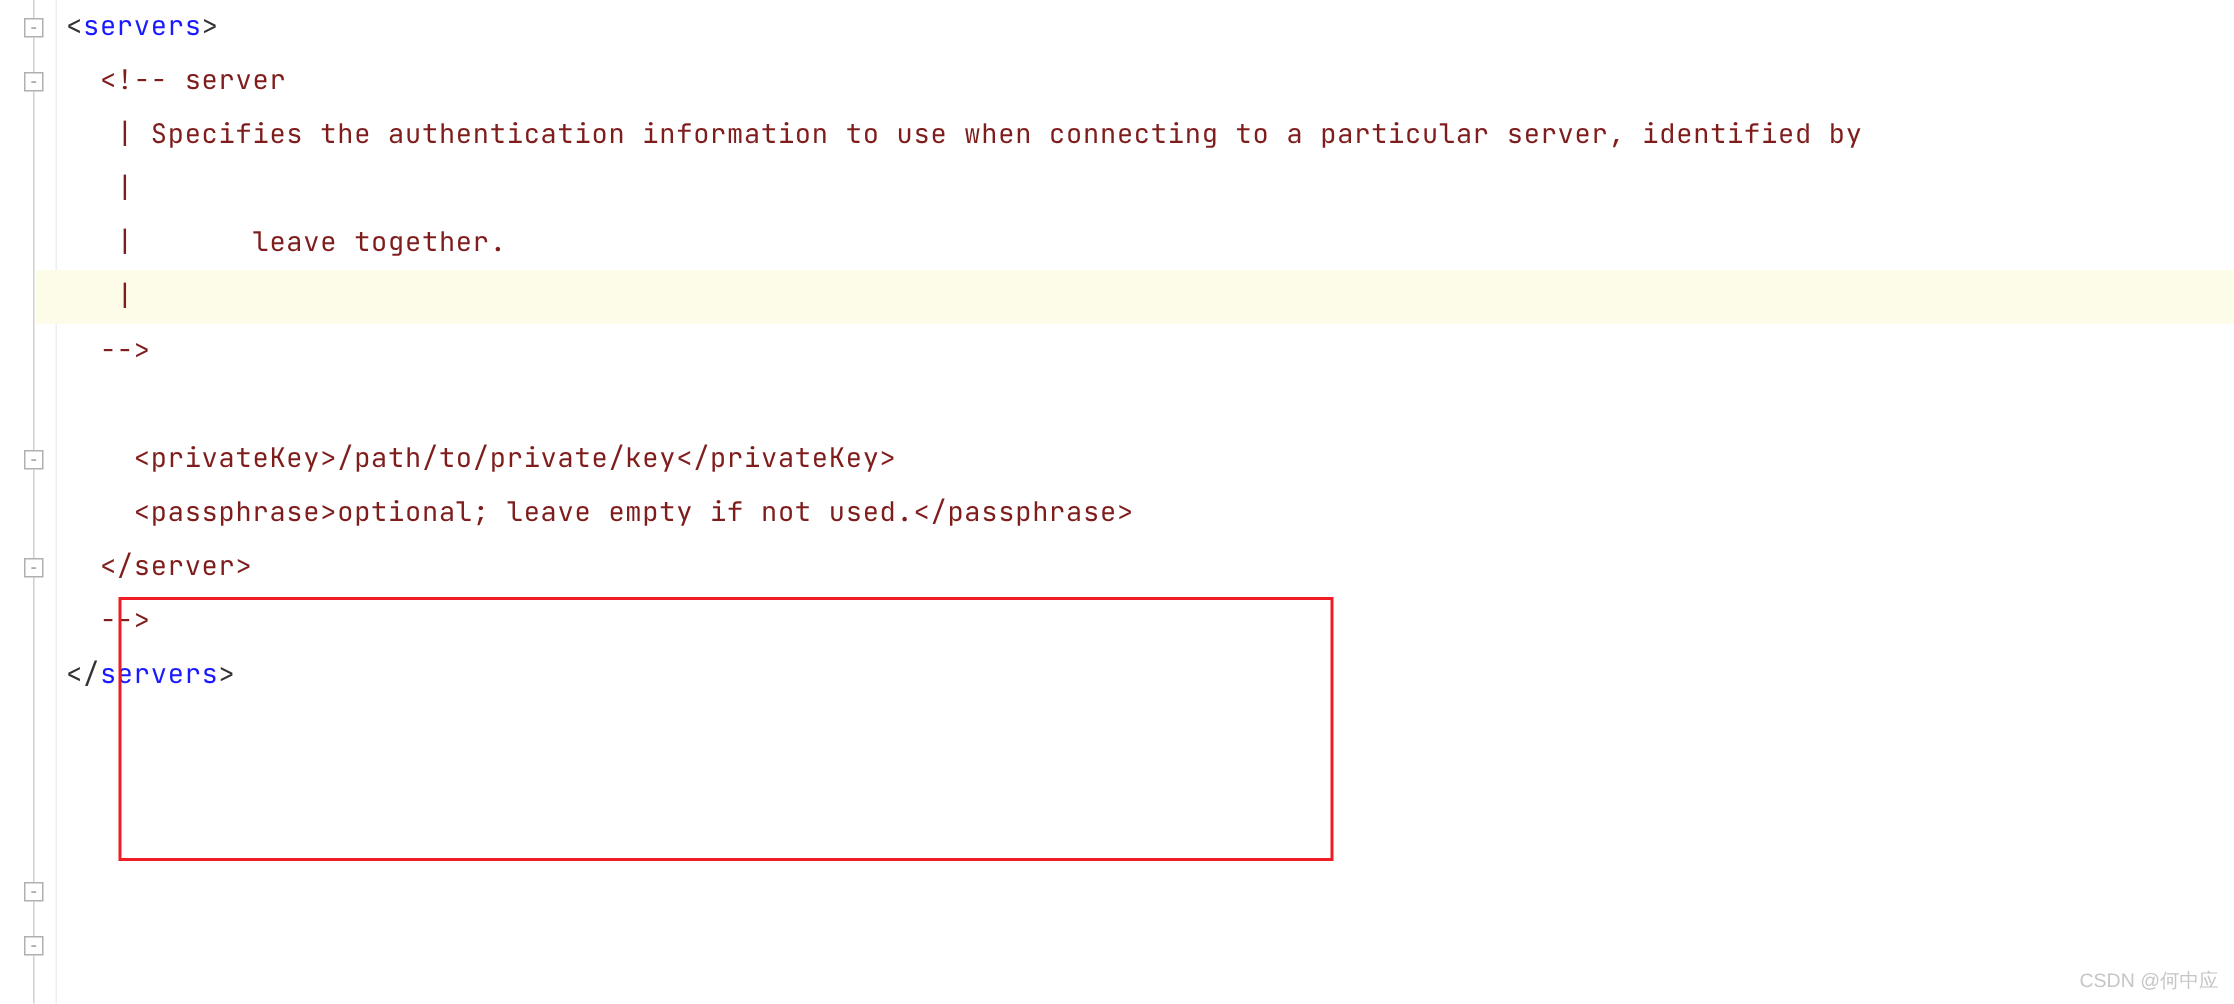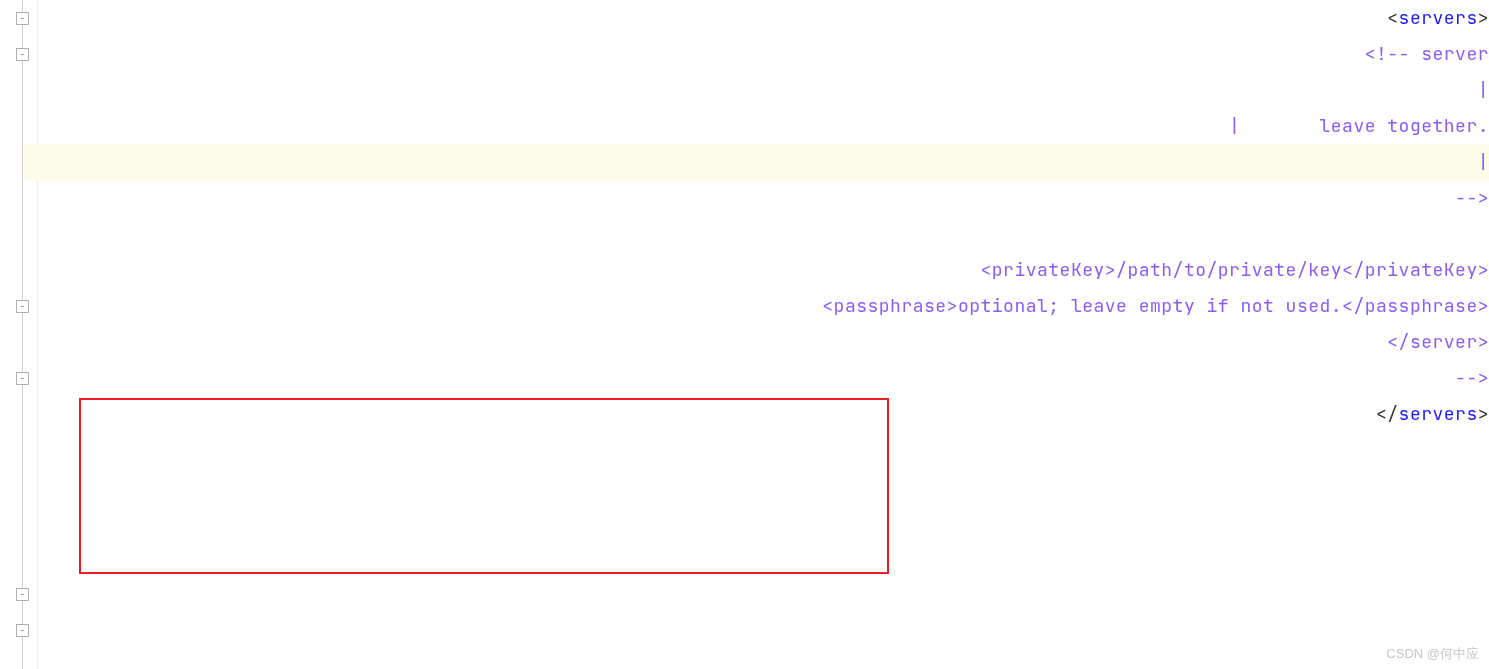--- a/index.html
+++ b/index.html
@@ -43,35 +43,34 @@
     font-size: 10px;
     color: #888;
     line-height: 1;
   }
   .fold-marker::before { content: "−"; }
   .code-area {
     position: absolute;
     left: 24px;
     top: 0;
     right: 0;
-    text-align: right;
   }
   .line {
     height: 36px;
     line-height: 36px;
     white-space: pre;
     padding-left: 20px;
     letter-spacing: 0.5px;
   }
   .highlight-line {
     background: #fdfce8;
   }
   .tag-bracket { color: #333; }
   .tag-name { color: #1a1aff; }
-  .comment { color: #8b5cf6; }
+  .comment { color: #7f1d1d; }
   .red-box {
     position: absolute;
     border: 2px solid #ee1c25;
     pointer-events: none;
   }
   .watermark {
     position: absolute;
     right: 10px;
     bottom: 6px;
     font-size: 13px;
@@ -91,20 +90,21 @@
       <div class="fold-marker" style="top: 300px;"></div>
       <div class="fold-marker" style="top: 372px;"></div>
       <div class="fold-marker" style="top: 588px;"></div>
       <div class="fold-marker" style="top: 624px;"></div>
     </div>
 </div>
 
 <div class="code-area" id="code-area">
     <div class="line"><span class="tag-bracket">&lt;</span><span class="tag-name">servers</span><span class="tag-bracket">&gt;</span></div>
     <div class="line">  <span class="comment">&lt;!-- server</span></div>
+    <div class="line">  <span class="comment"> | Specifies the authentication information to use when connecting to a particular server, identified by</span></div>
     <div class="line">  <span class="comment"> |</span></div>
     <div class="line">  <span class="comment"> |       leave together.</span></div>
     <div class="line highlight-line">  <span class="comment"> |</span></div>
     <div class="line">  <span class="comment">--&gt;</span></div>
     <div class="line">  </div>
     <div class="line">  <span class="comment">  &lt;privateKey&gt;/path/to/private/key&lt;/privateKey&gt;</span></div>
     <div class="line">  <span class="comment">  &lt;passphrase&gt;optional; leave empty if not used.&lt;/passphrase&gt;</span></div>
     <div class="line">  <span class="comment">&lt;/server&gt;</span></div>
     <div class="line">  <span class="comment">--&gt;</span></div>
     <div class="line"><span class="tag-bracket">&lt;/</span><span class="tag-name">servers</span><span class="tag-bracket">&gt;</span></div>

